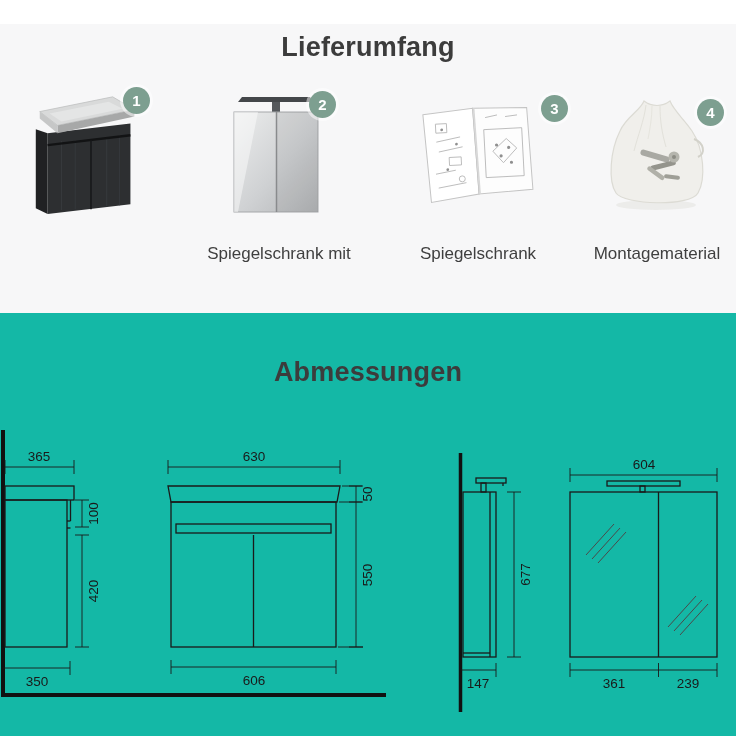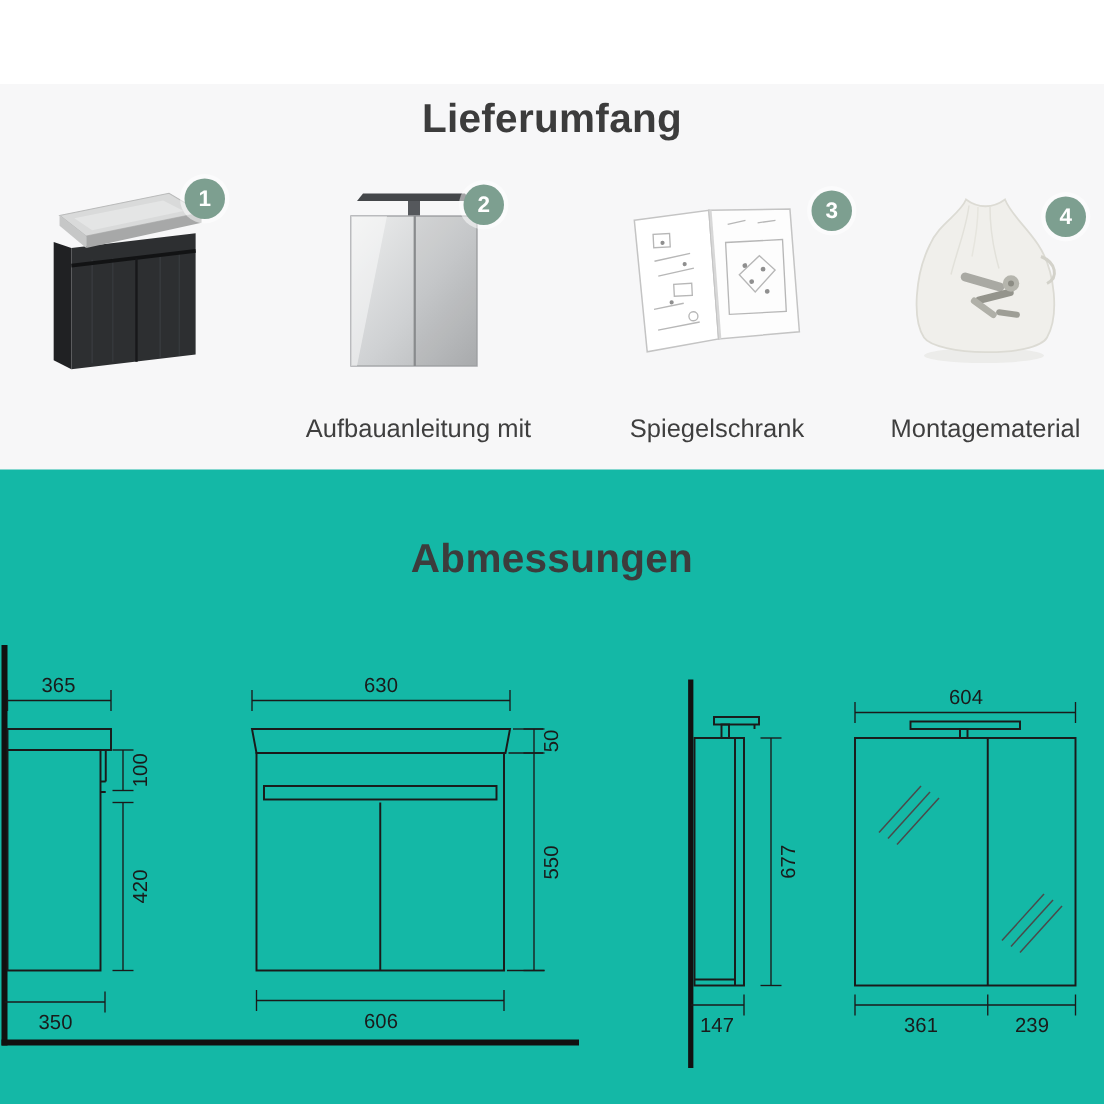--- a/index.html
+++ b/index.html
@@ -1,20 +1,20 @@
 <!DOCTYPE html>
 <html><head>
 <meta charset="utf-8">
 <style>
   html,body{margin:0;padding:0;background:#fff;}
   .page{position:relative;width:736px;height:736px;background:#ffffff;
         font-family:"Liberation Sans",sans-serif;overflow:hidden;}
 
   
-  .delivery{position:absolute;top:24px;left:0;width:736px;height:289px;background:#f7f7f8;margin-top:32px;}
+  .delivery{position:absolute;top:24px;left:0;width:736px;height:289px;background:#f7f7f8;}
   .section-title{margin:0;text-align:center;font-size:27px;font-weight:700;
                  color:#3c3c3c;letter-spacing:.2px;}
   .delivery .section-title{padding-top:8px;}
   .items{display:grid;grid-template-columns:180px 198px 200px 158px;margin-top:22px;}
   .item{margin:0;display:flex;flex-direction:column;align-items:center;}
   .img-box{position:relative;width:100%;height:135px;display:flex;
            align-items:center;justify-content:center;}
   .badge{position:absolute;width:27px;height:27px;border-radius:50%;
          display:flex;align-items:center;justify-content:center;
          color:#fff;font-size:15px;font-weight:700;
@@ -77,21 +77,21 @@
             <polygon points="38,9 106,9 110,14 34,14" fill="#44474a"></polygon>
             <rect x="68" y="14" width="8" height="10" fill="#55585c"></rect>
             <rect x="30" y="24" width="84" height="100" fill="url(#mirr)" stroke="#a6a8aa" stroke-width="1"></rect>
             <rect x="73" y="24" width="41" height="100" fill="rgba(0,0,0,0.05)"></rect>
             <line x1="72.5" y1="24" x2="72.5" y2="124" stroke="#898b8d" stroke-width="1.5"></line>
             <polygon points="30,24 54,24 34,124 30,124" fill="rgba(255,255,255,0.45)"></polygon>
           </svg>
           <span class="badge" style="right: 42px; top: 6px; background: rgb(125, 159, 144);">2</span>
         </div>
         <figcaption class="caption">
-          <span>Aufbauanleitung mit</span>
+          <span>Spiegelschrank mit</span>
         </figcaption>
       </figure>
 
       <figure class="item">
         <div class="img-box">
           <svg width="150" height="118" viewBox="0 0 150 118">
             <g transform="rotate(-3 75 60)">
               <polygon points="22,18 72,14 74,100 26,106" fill="#ffffff" stroke="#c4c4c4" stroke-width="1"></polygon>
               <polygon points="72,14 126,16 128,98 74,100" fill="#fdfdfd" stroke="#c4c4c4" stroke-width="1"></polygon>
               <line x1="73" y1="14" x2="75" y2="100" stroke="#d7d7d7" stroke-width="1.6"></line>

